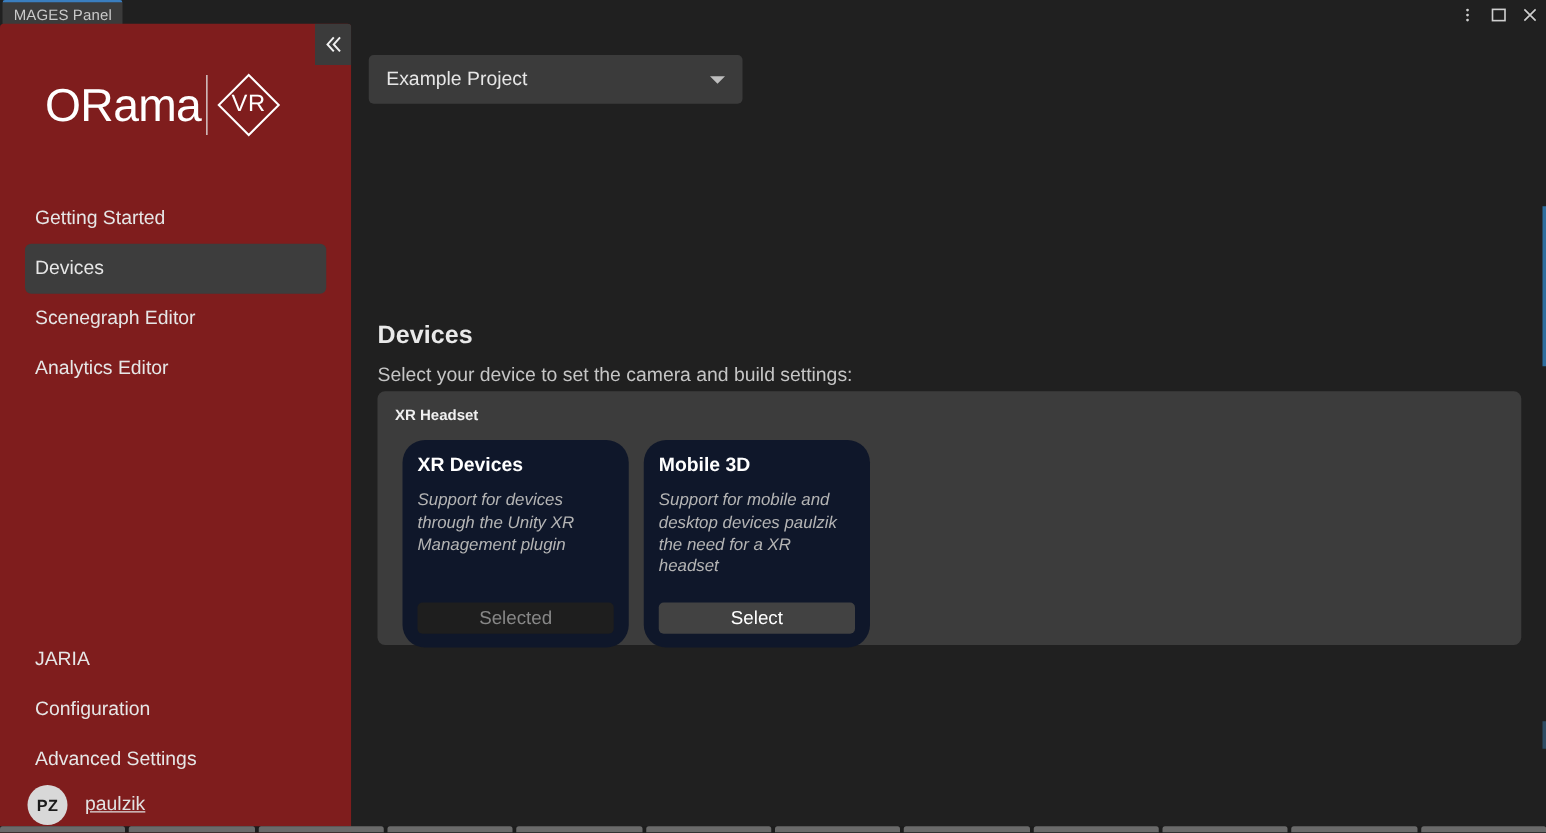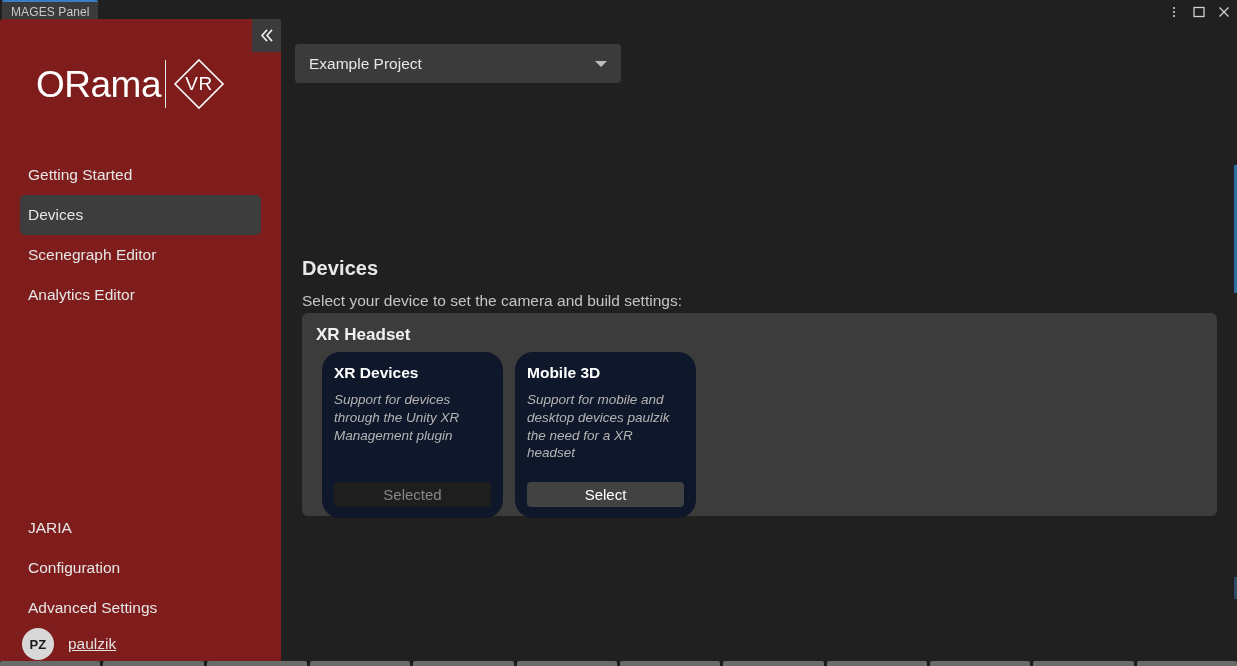--- a/index.html
+++ b/index.html
@@ -117,21 +117,21 @@
   .user-name { color: #E2E2E2; font-size: 15.5px; text-decoration: underline; }
 
   
   .main {
     position: absolute; left: 281px; top: 19px;
     width: 956px; height: 647px;
     background: #202020;
   }
   .project-select {
     position: absolute; top: 25px; left: 14px;
-    width: 326px; height: 39px;
+    width: 299px; height: 39px;
     background: #3B3B3B;
     border-radius: 4px;
     display: flex; align-items: center;
     padding: 12px 14px;
     cursor: pointer;
   }
   .project-select .ps-label {
     color: #E6E6E6; font-size: 15.5px; flex: 1;
     white-space: nowrap; overflow: hidden; text-overflow: ellipsis;
   }
@@ -153,21 +153,21 @@
   }
 
   .group-panel {
     position: absolute; top: 294px; left: 21px;
     width: 915px; height: 203px;
     background: #3C3C3C;
     border-radius: 6px;
   }
   .group-title {
     position: absolute; top: 12px; left: 14px;
-    color: #F0F0F0; font-size: 17px; font-weight: 700;
+    color: #F0F0F0; font-size: 12px; font-weight: 700;
   }
   .cards {
     position: absolute; top: 39px; left: 20px;
     display: flex; gap: 12px;
   }
   .card {
     width: 181px; height: 166px;
     background: #0f172a;
     border-radius: 18px;
     padding: 12px 12px 11px 12px;

